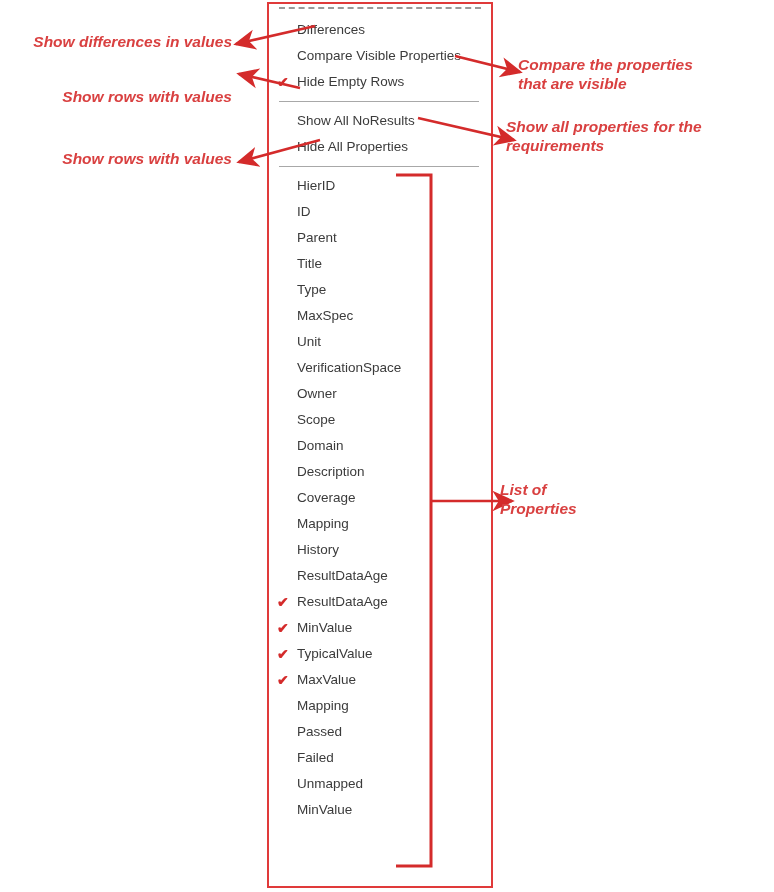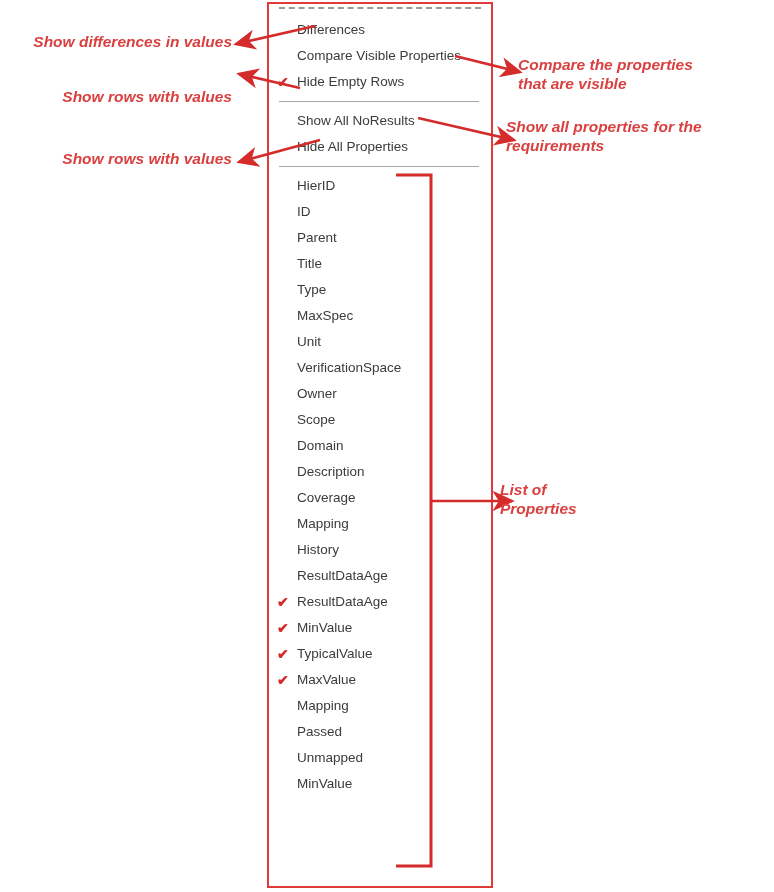--- a/index.html
+++ b/index.html
@@ -121,20 +121,21 @@
           <div class="menu-item prop"><span>Coverage</span></div>
           <div class="menu-item prop"><span>Mapping</span></div>
           <div class="menu-item prop"><span>History</span></div>
           <div class="menu-item prop"><span>ResultDataAge</span></div>
           <div class="menu-item prop"><span class="check">✔</span><span>ResultDataAge</span></div>
           <div class="menu-item prop"><span class="check">✔</span><span>MinValue</span></div>
           <div class="menu-item prop"><span class="check">✔</span><span>TypicalValue</span></div>
           <div class="menu-item prop"><span class="check">✔</span><span>MaxValue</span></div>
           <div class="menu-item prop"><span>Mapping</span></div>
           <div class="menu-item prop"><span>Passed</span></div>
+          <div class="menu-item prop"><span>Failed</span></div>
           <div class="menu-item prop"><span>Unmapped</span></div>
           <div class="menu-item prop"><span>MinValue</span></div>
         </div>
     </div>
   </div>
 
   <svg id="anno-svg" viewBox="0 0 774 892" xmlns="http://www.w3.org/2000/svg">
     <defs>
       <marker id="ah" markerWidth="9" markerHeight="9" refX="7.5" refY="4.5" orient="auto" markerUnits="strokeWidth">
         <path d="M0,0.6 L8.6,4.5 L0,8.4 L2.4,4.5 Z" fill="#d42b2b"></path>

